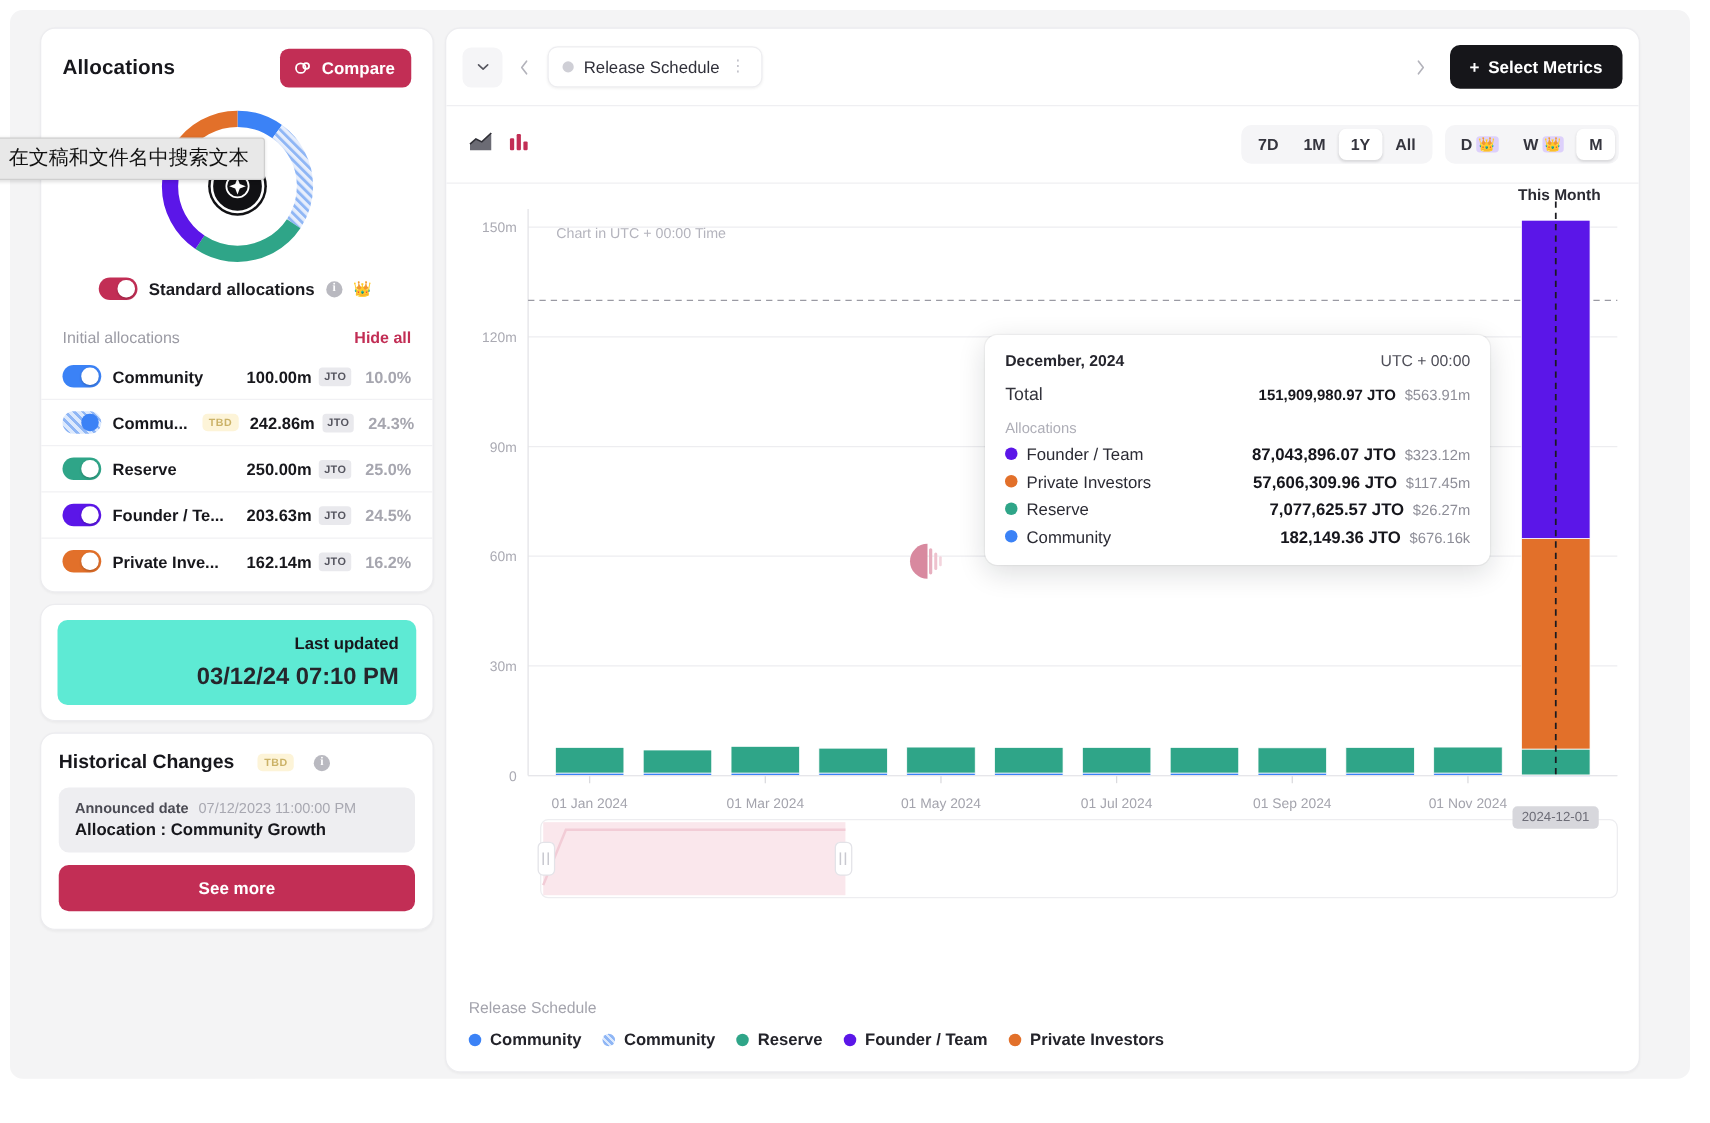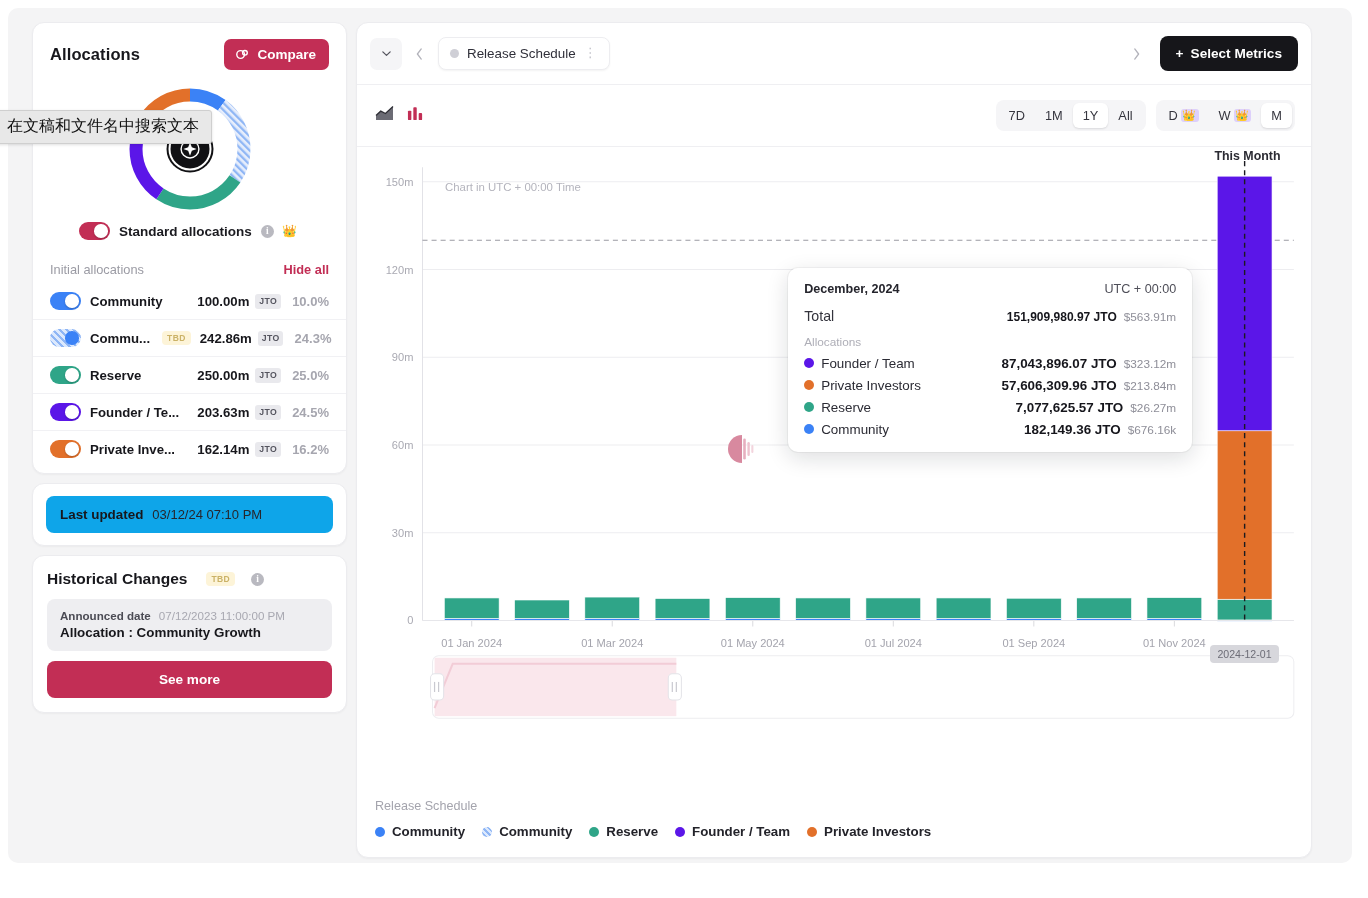--- a/index.html
+++ b/index.html
@@ -142,26 +142,26 @@
   }
   .alloc-pct {
     font-size: 13px; color: #a6a6af; font-weight: 700;
     min-width: 42px; text-align: right;
   }
 
   .updated-card {
     padding: 12px 13px;
   }
   .updated-inner {
-    background: #0ea5e9; border-radius: 8px;
+    background: #5eead4; border-radius: 8px;
     padding: 11px 14px;
-    display: flex; align-items: flex-start; gap: 9px;
+    display: flex; align-items: flex-end; gap: 9px; flex-direction: column;
   }
   .updated-label { font-size: 13.4px; font-weight: 700; color: #17171c; }
-  .updated-val { font-size: 13px; font-weight: 400; color: #26262c; }
+  .updated-val { font-size: 19px; font-weight: 700; color: #26262c; }
 
   .hist-card { padding: 14px 14px 14px 14px; }
   .hist-head { display:flex; align-items:center; gap: 16px; margin-bottom: 11px; }
   .hist-title { font-size: 15.5px; font-weight: 700; color: #17171c; }
   .hist-item {
     background: #eeeef1; border-radius: 8px;
     padding: 10px 13px 11px 13px;
   }
   .hist-ann { display: flex; align-items: baseline; gap: 8px; }
   .hist-ann-label { font-size: 11.6px; font-weight: 600; color: #4b4b54; }
@@ -242,21 +242,21 @@
   }
   .range-set {
     display: flex; align-items: center;
     background: #f5f5f7; border-radius: 8px;
     padding: 3px;
   }
   .range-set + .range-set { margin-left: 10px; }
   .range-btn {
     border: none; background: transparent;
     font-family: "Liberation Sans", sans-serif;
-    font-size: 12.8px; font-weight: 400; color: #35353e;
+    font-size: 12.8px; font-weight: 700; color: #35353e;
     padding: 5px 10px; border-radius: 6px; cursor: pointer;
     display: inline-flex; align-items: center; gap: 3px;
   }
   .range-btn.active { background: #ffffff; box-shadow: 0 1px 2px rgba(16,18,27,.12); }
 
   .chart-area { position: relative; flex: 1 1 auto; }
 
   .legend-wrap { padding: 0 0 18px 18px; }
   .legend-title { font-size: 12.6px; color: #a4a4ad; margin-bottom: 11px; }
   .legend-items { display: flex; align-items: center; gap: 17px; flex-wrap: wrap; }
@@ -655,21 +655,21 @@
                 <span class="tip-vals">
                   <span class="tip-amt">87,043,896.07 JTO</span>
                   <span class="tip-usd">$323.12m</span>
                 </span>
               </div>
               <div class="tip-row">
                 <span class="legend-dot" style="background:#e2702a"></span>
                 <span class="tip-name">Private Investors</span>
                 <span class="tip-vals">
                   <span class="tip-amt">57,606,309.96 JTO</span>
-                  <span class="tip-usd">$213.84m</span>
+                  <span class="tip-usd">$117.45m</span>
                 </span>
               </div>
               <div class="tip-row">
                 <span class="legend-dot" style="background:#2fa588"></span>
                 <span class="tip-name">Reserve</span>
                 <span class="tip-vals">
                   <span class="tip-amt">7,077,625.57 JTO</span>
                   <span class="tip-usd">$26.27m</span>
                 </span>
               </div>

